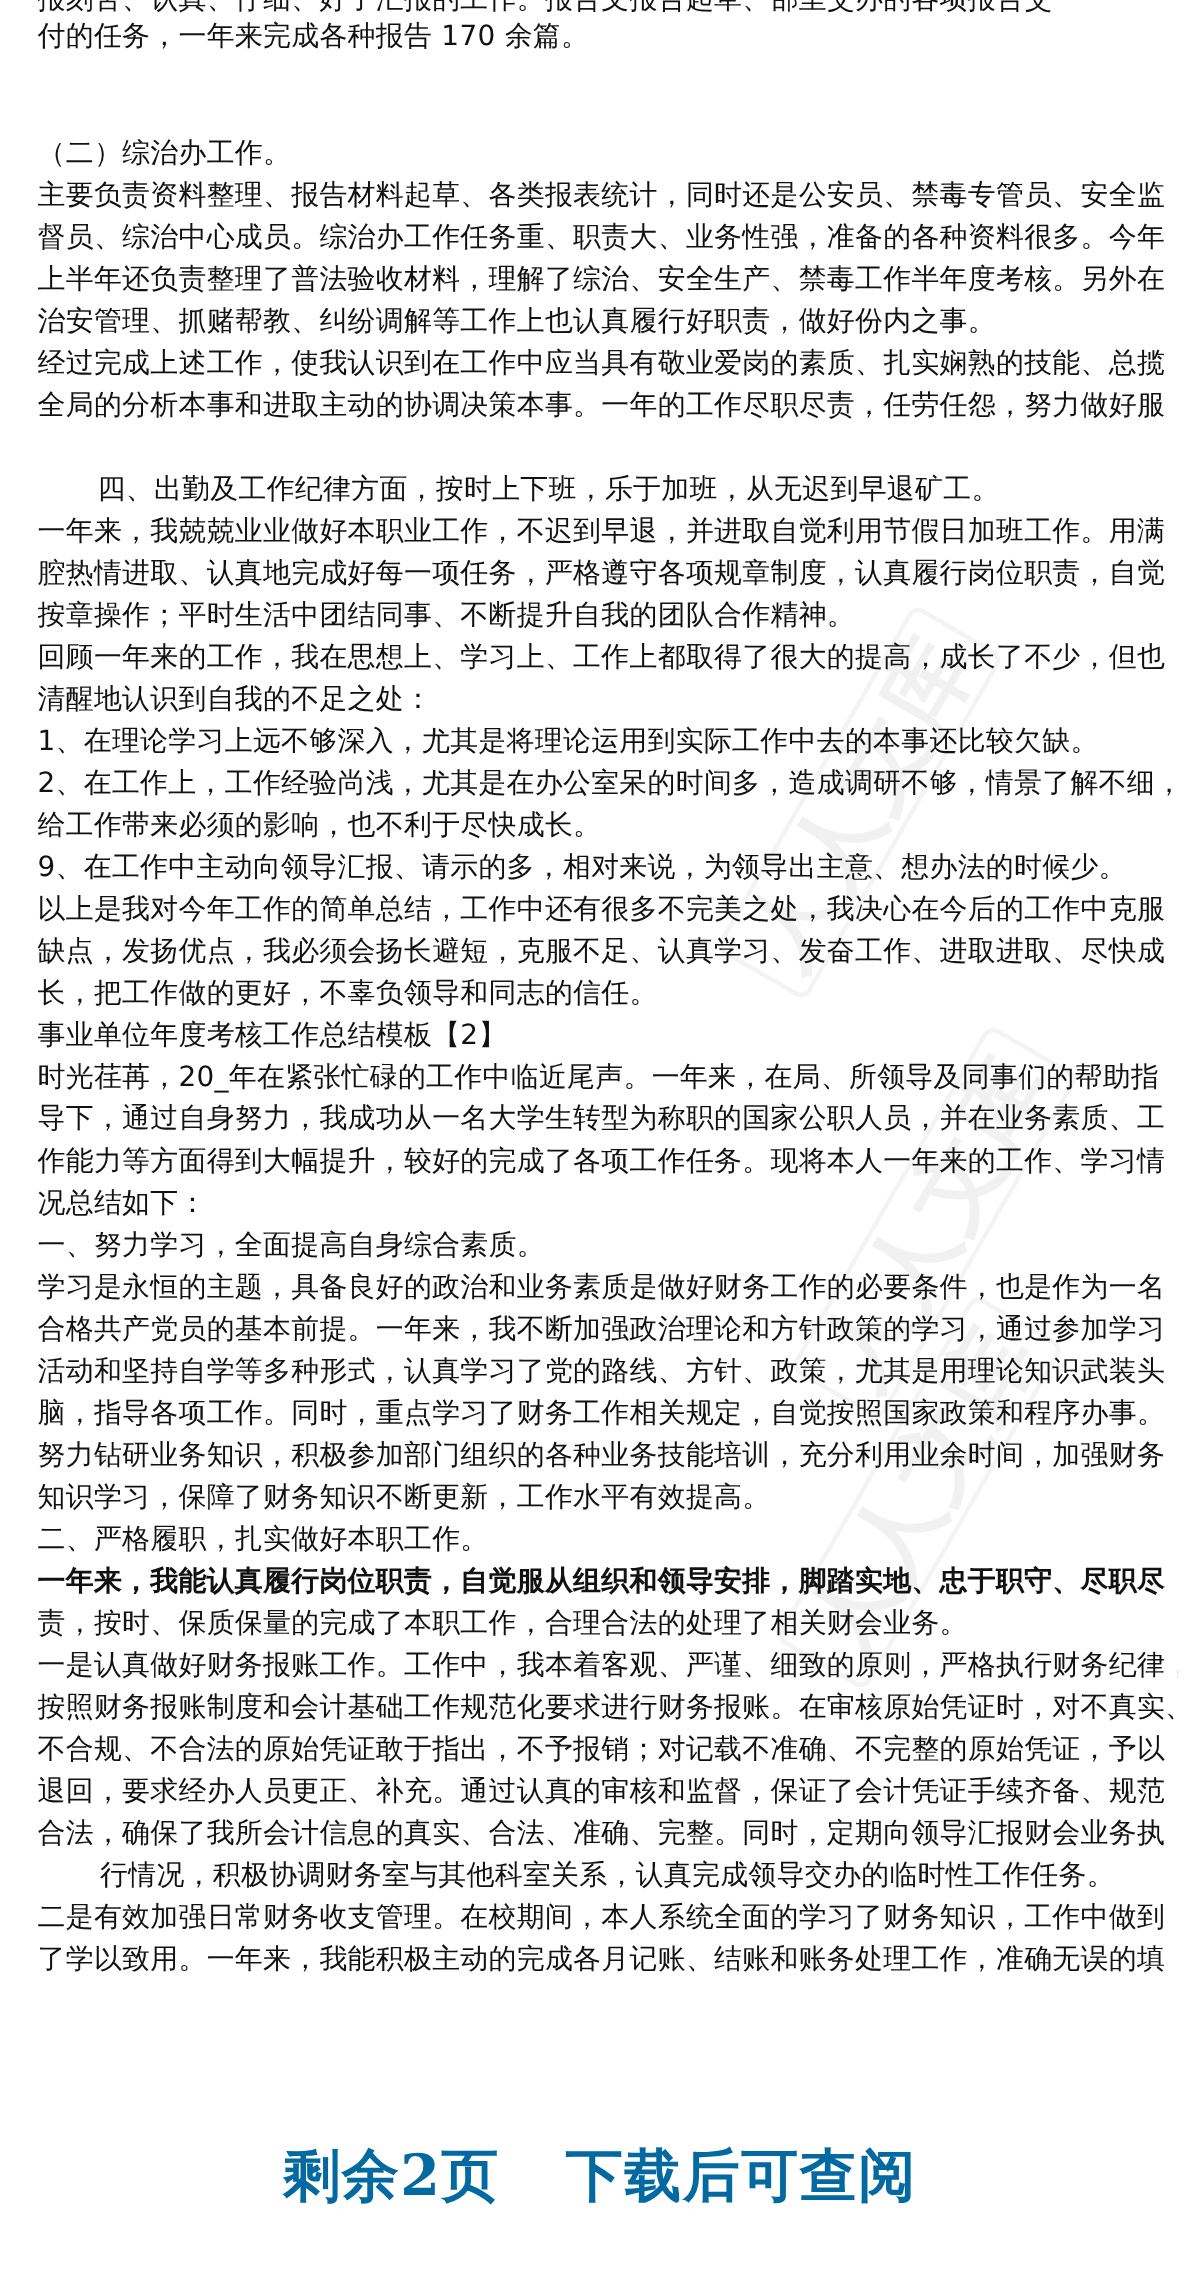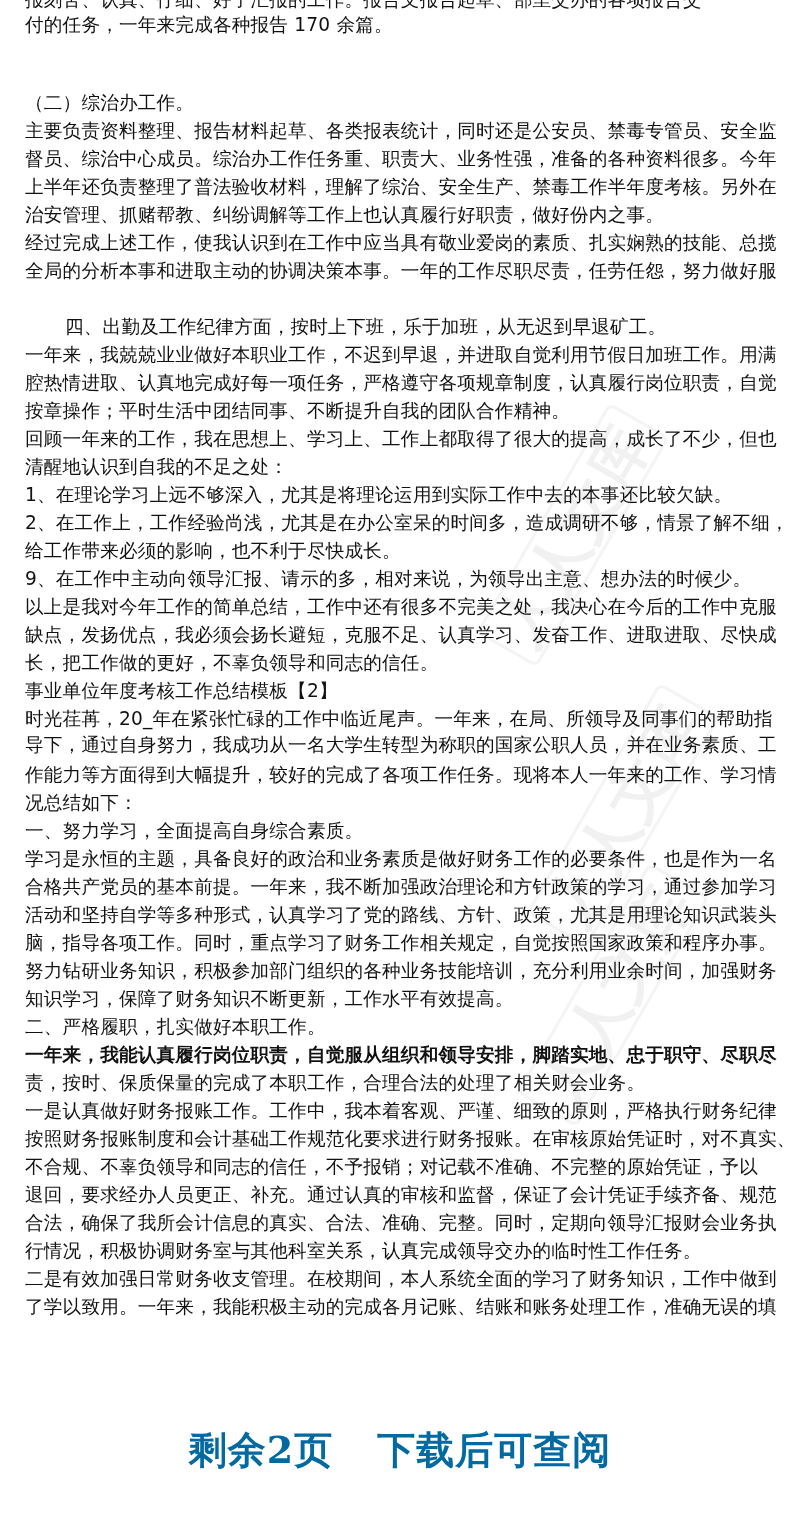--- a/index.html
+++ b/index.html
@@ -107,24 +107,24 @@
   <div class="line" style="top:873px;">合格共产党员的基本前提。一年来，我不断加强政治理论和方针政策的学习，通过参加学习</div>
   <div class="line" style="top:901px;">活动和坚持自学等多种形式，认真学习了党的路线、方针、政策，尤其是用理论知识武装头</div>
   <div class="line" style="top:929px;">脑，指导各项工作。同时，重点学习了财务工作相关规定，自觉按照国家政策和程序办事。</div>
   <div class="line" style="top:957px;">努力钻研业务知识，积极参加部门组织的各种业务技能培训，充分利用业余时间，加强财务</div>
   <div class="line" style="top:985px;">知识学习，保障了财务知识不断更新，工作水平有效提高。</div>
   <div class="line" style="top:1013px;">二、严格履职，扎实做好本职工作。</div>
   <div class="line" style="top:1041px;font-weight:bold;">一年来，我能认真履行岗位职责，自觉服从组织和领导安排，脚踏实地、忠于职守、尽职尽</div>
   <div class="line" style="top:1069px;">责，按时、保质保量的完成了本职工作，合理合法的处理了相关财会业务。</div>
   <div class="line" style="top:1097px;">一是认真做好财务报账工作。工作中，我本着客观、严谨、细致的原则，严格执行财务纪律，</div>
   <div class="line" style="top:1125px;">按照财务报账制度和会计基础工作规范化要求进行财务报账。在审核原始凭证时，对不真实、</div>
-  <div class="line" style="top:1153px;">不合规、不辜负领导和同志的信任，不予报销；对记载不准确、不完整的原始凭证，予以</div>
+  <div class="line" style="top:1153px;">不合规、不合法的原始凭证敢于指出，不予报销；对记载不准确、不完整的原始凭证，予以</div>
   <div class="line" style="top:1181px;">退回，要求经办人员更正、补充。通过认真的审核和监督，保证了会计凭证手续齐备、规范</div>
   <div class="line" style="top:1209px;">合法，确保了我所会计信息的真实、合法、准确、完整。同时，定期向领导汇报财会业务执</div>
-  <div class="line" style="top:1237px;">行情况，积极协调财务室与其他科室关系，认真完成领导交办的临时性工作任务。</div>
+  <div class="line" style="top:1237px;text-align:center;">行情况，积极协调财务室与其他科室关系，认真完成领导交办的临时性工作任务。</div>
   <div class="line" style="top:1265px;">二是有效加强日常财务收支管理。在校期间，本人系统全面的学习了财务知识，工作中做到</div>
   <div class="line" style="top:1293px;">了学以致用。一年来，我能积极主动的完成各月记账、结账和账务处理工作，准确无误的填</div>
 
   <div class="footer-banner">
     <span>剩余2页</span><span class="gap"></span><span>下载后可查阅</span>
   </div>
 
 </div>
 
 </body></html>

